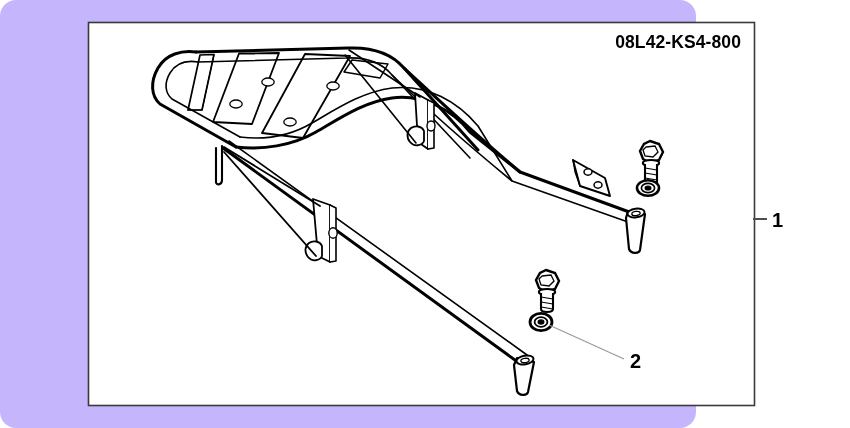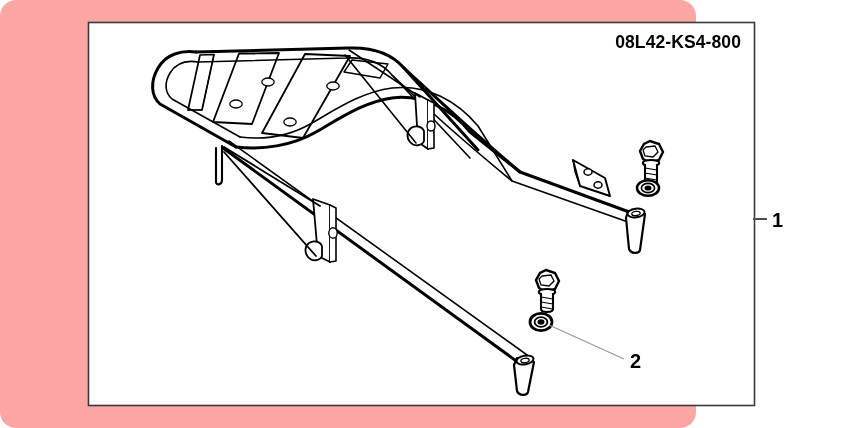--- a/index.html
+++ b/index.html
@@ -13,21 +13,21 @@
     position: relative;
     overflow: hidden;
     font-family: "Liberation Sans", sans-serif;
   }
   #stage {
     position: absolute;
     left: 0;
     top: 0;
     width: 696px;
     height: 428px;
-    background: #fca5a5;
+    background: #c4b5fd;
     border-radius: 16px;
   }
   #diagram-svg {
     position: absolute;
     left: 0;
     top: 0;
     width: 850px;
     height: 428px;
     display: block;
   }

